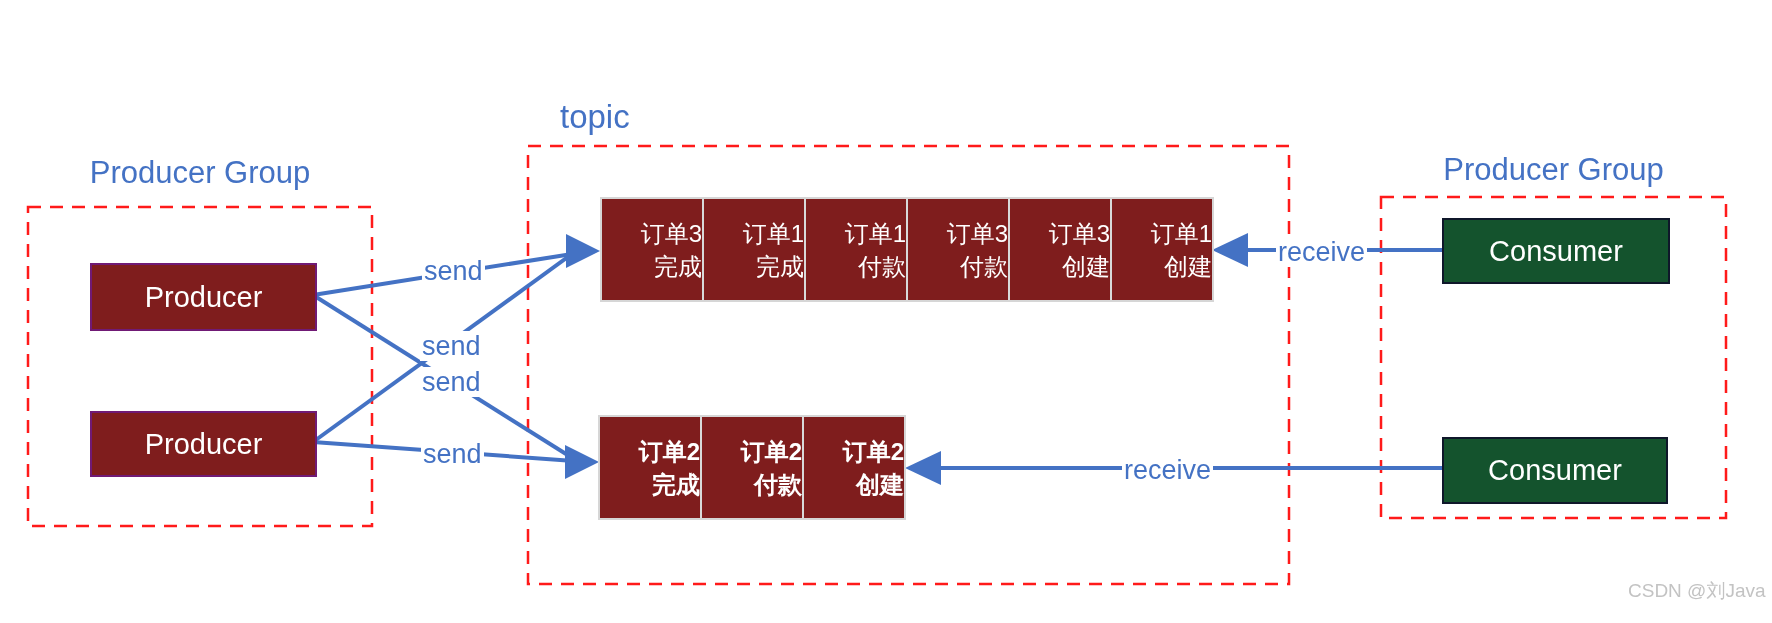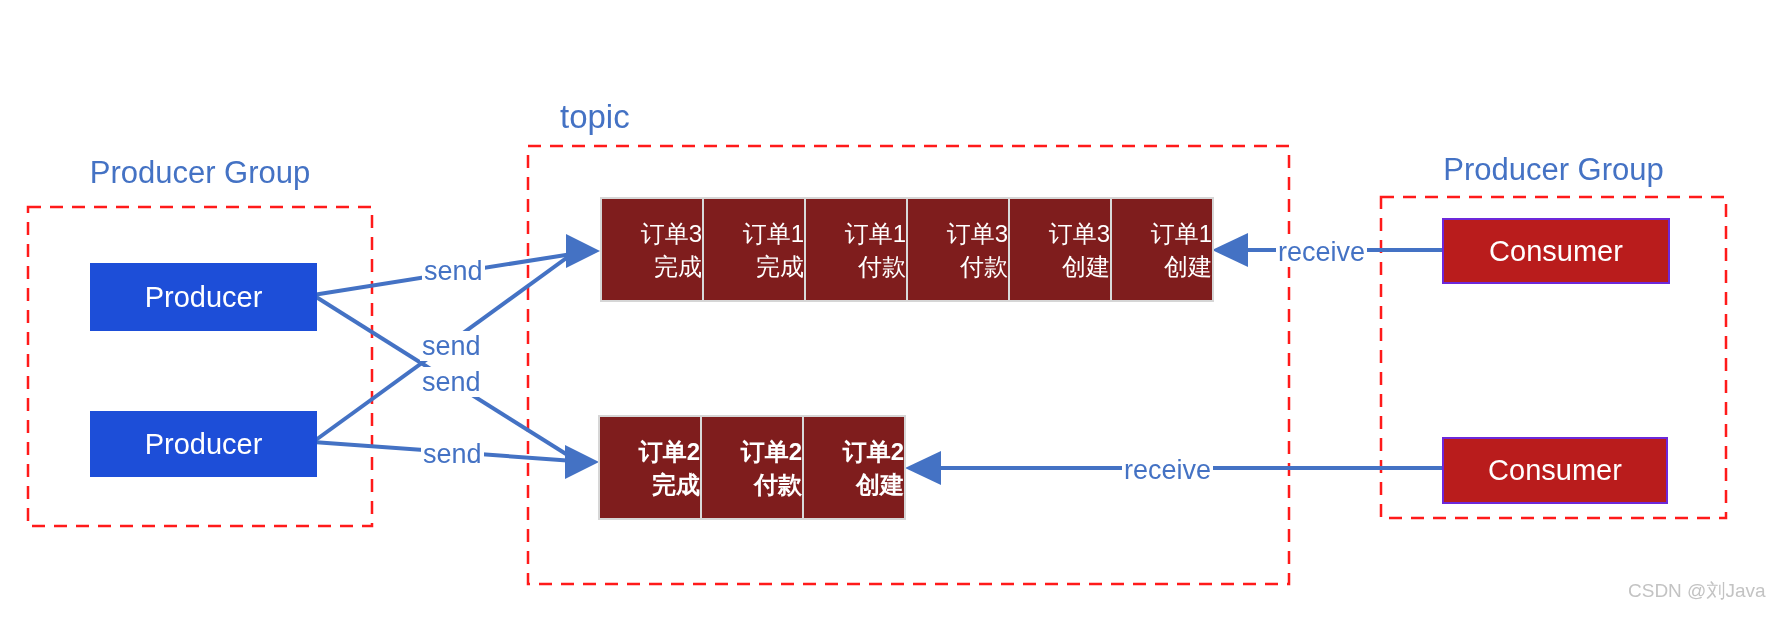--- a/index.html
+++ b/index.html
@@ -6,22 +6,22 @@
   .stage{position:relative;width:1772px;height:623px;background:#ffffff;
          font-family:"Liberation Sans",sans-serif;overflow:hidden;padding-left:28px;}
   .layer{position:absolute;left:0;top:0;z-index:0;}
   .abs{position:absolute;}
   .title{color:#4472C4;z-index:2;white-space:nowrap;}
   .topic-title{left:560px;top:98px;font-size:33px;}
   .pg-title{left:28px;top:155px;width:344px;text-align:center;font-size:31px;}
   .cg-title{left:1381px;top:152px;width:345px;text-align:center;font-size:31px;}
   .node{position:absolute;display:flex;align-items:center;justify-content:center;
         color:#fff;font-size:29px;z-index:2;white-space:nowrap;}
-  .producer{background:#1d4ed8;border:2px solid #1d4ed8;}
-  .consumer{background:#b91c1c;border:2px solid #6d28d9;}
+  .producer{background:#7f1d1d;border:2px solid #701a75;}
+  .consumer{background:#14532d;border:2px solid #0f172a;}
   .p1{left:90px;top:263px;width:223px;height:64px;}
   .p2{left:90px;top:411px;width:223px;height:62px;}
   .c1{left:1442px;top:218px;width:224px;height:62px;}
   .c2{left:1442px;top:437px;width:222px;height:63px;}
   .queue{position:absolute;display:flex;border:2px solid #d6d6d6;z-index:2;}
   .q1{left:600px;top:197px;}
   .q2{left:598px;top:415px;font-weight:bold;}
   .cell{width:100px;height:101px;background:#7f1d1d;border-right:2px solid #d9d9d9;
         display:flex;flex-direction:column;align-items:flex-end;justify-content:center;
         color:#fff;font-size:24px;line-height:33px;}

